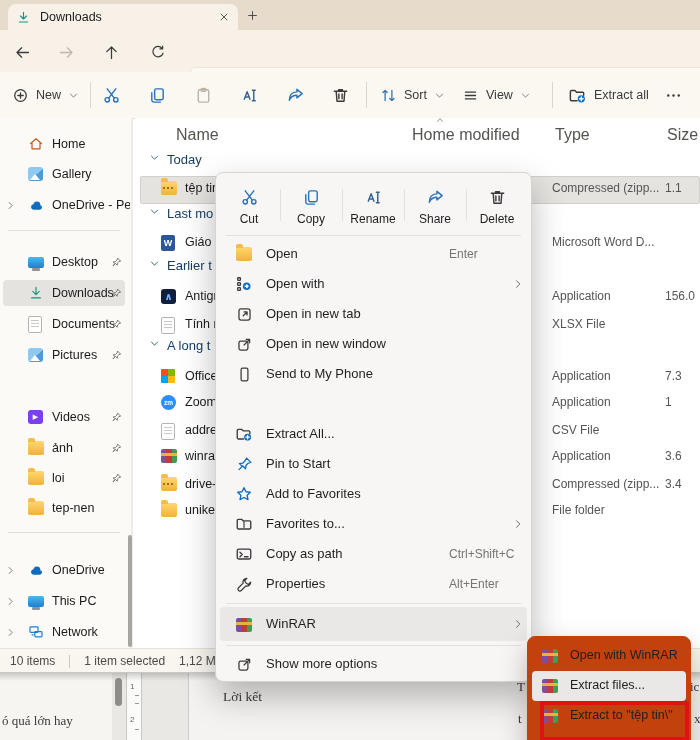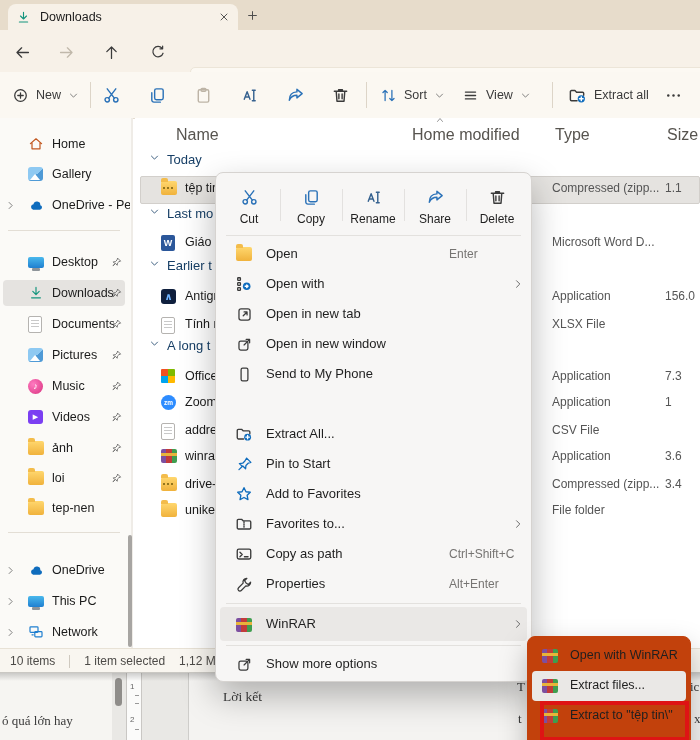--- a/index.html
+++ b/index.html
@@ -415,27 +415,20 @@
           <use href="#i-pin"></use>
         </svg>
     </div>
     <div class="sb-row" style="top:223px">
       <span class="ci ci-gallery sb-ico"></span>
       <span class="sb-label">Pictures</span>
       <svg class="sic sb-pin">
           <use href="#i-pin"></use>
         </svg>
     </div>
-    <div class="sb-row" style="top:254px">
-      <span class="ci ci-music sb-ico"></span>
-      <span class="sb-label">Music</span>
-      <svg class="sic sb-pin">
-          <use href="#i-pin"></use>
-        </svg>
-    </div>
     <div class="sb-row" style="top:285px">
       <span class="ci ci-video sb-ico"></span>
       <span class="sb-label">Videos</span>
       <svg class="sic sb-pin">
           <use href="#i-pin"></use>
         </svg>
     </div>
     <div class="sb-row" style="top:316px">
       <span class="ci ci-folder sb-ico"></span>
       <span class="sb-label">ảnh</span>

